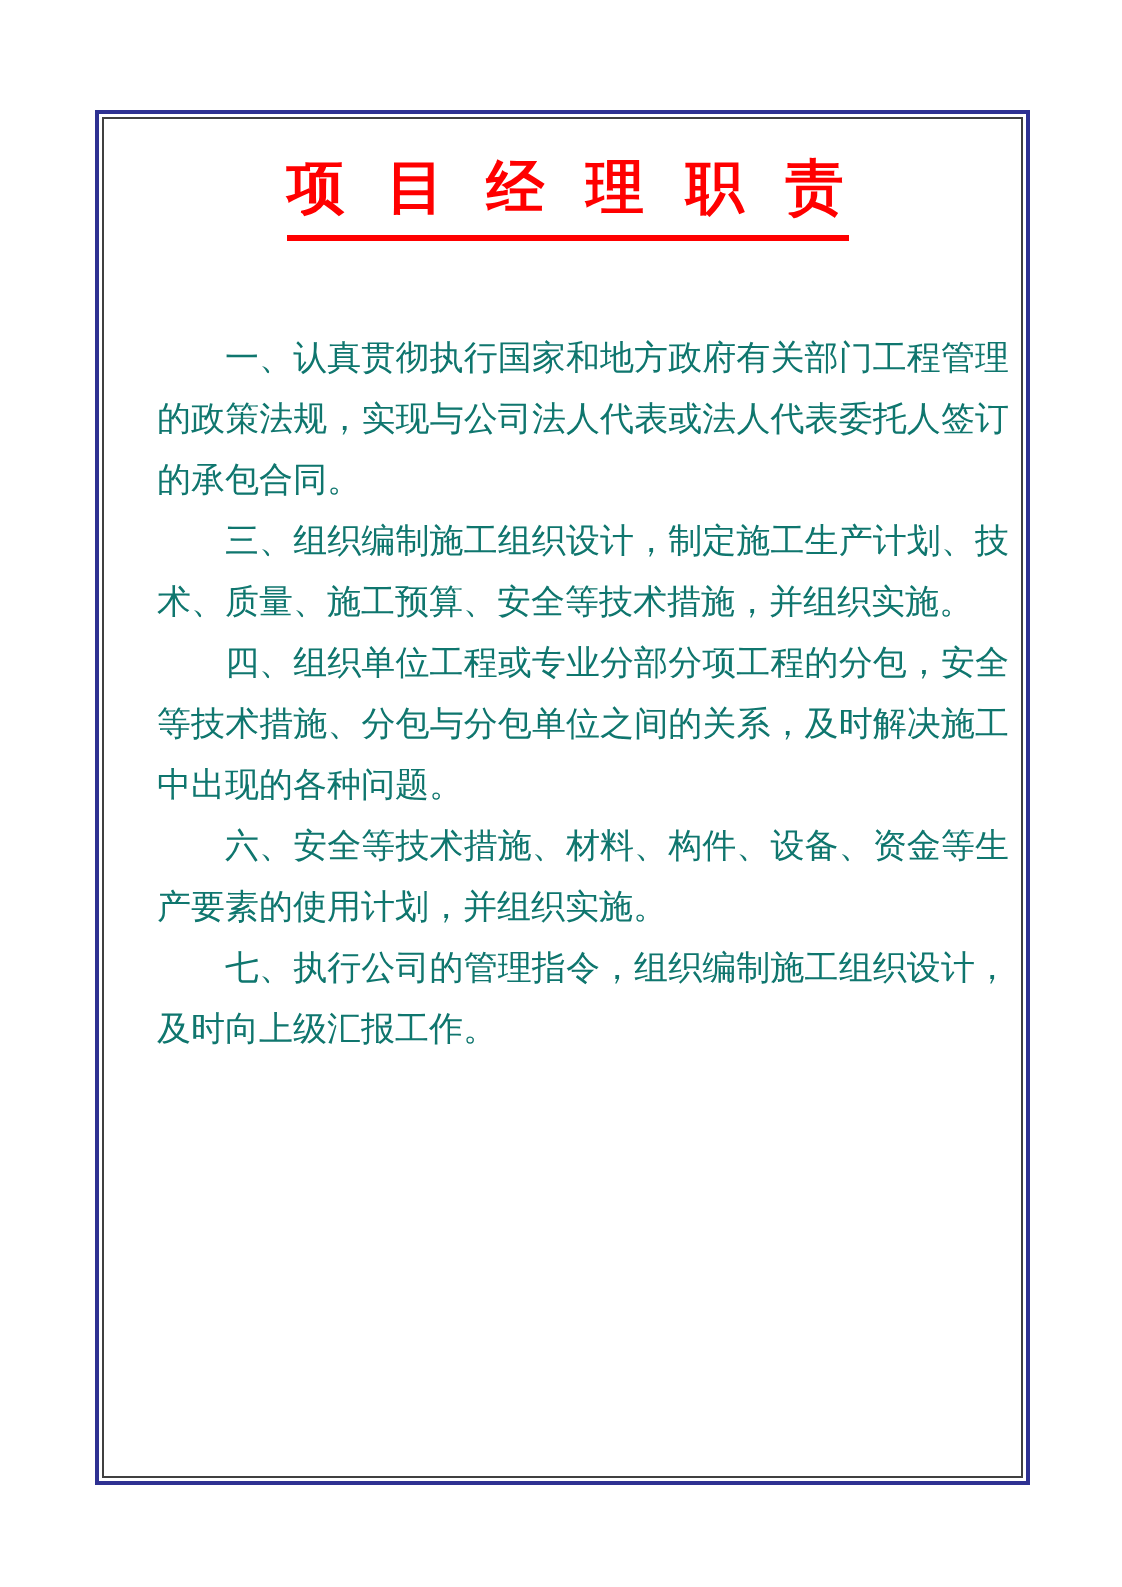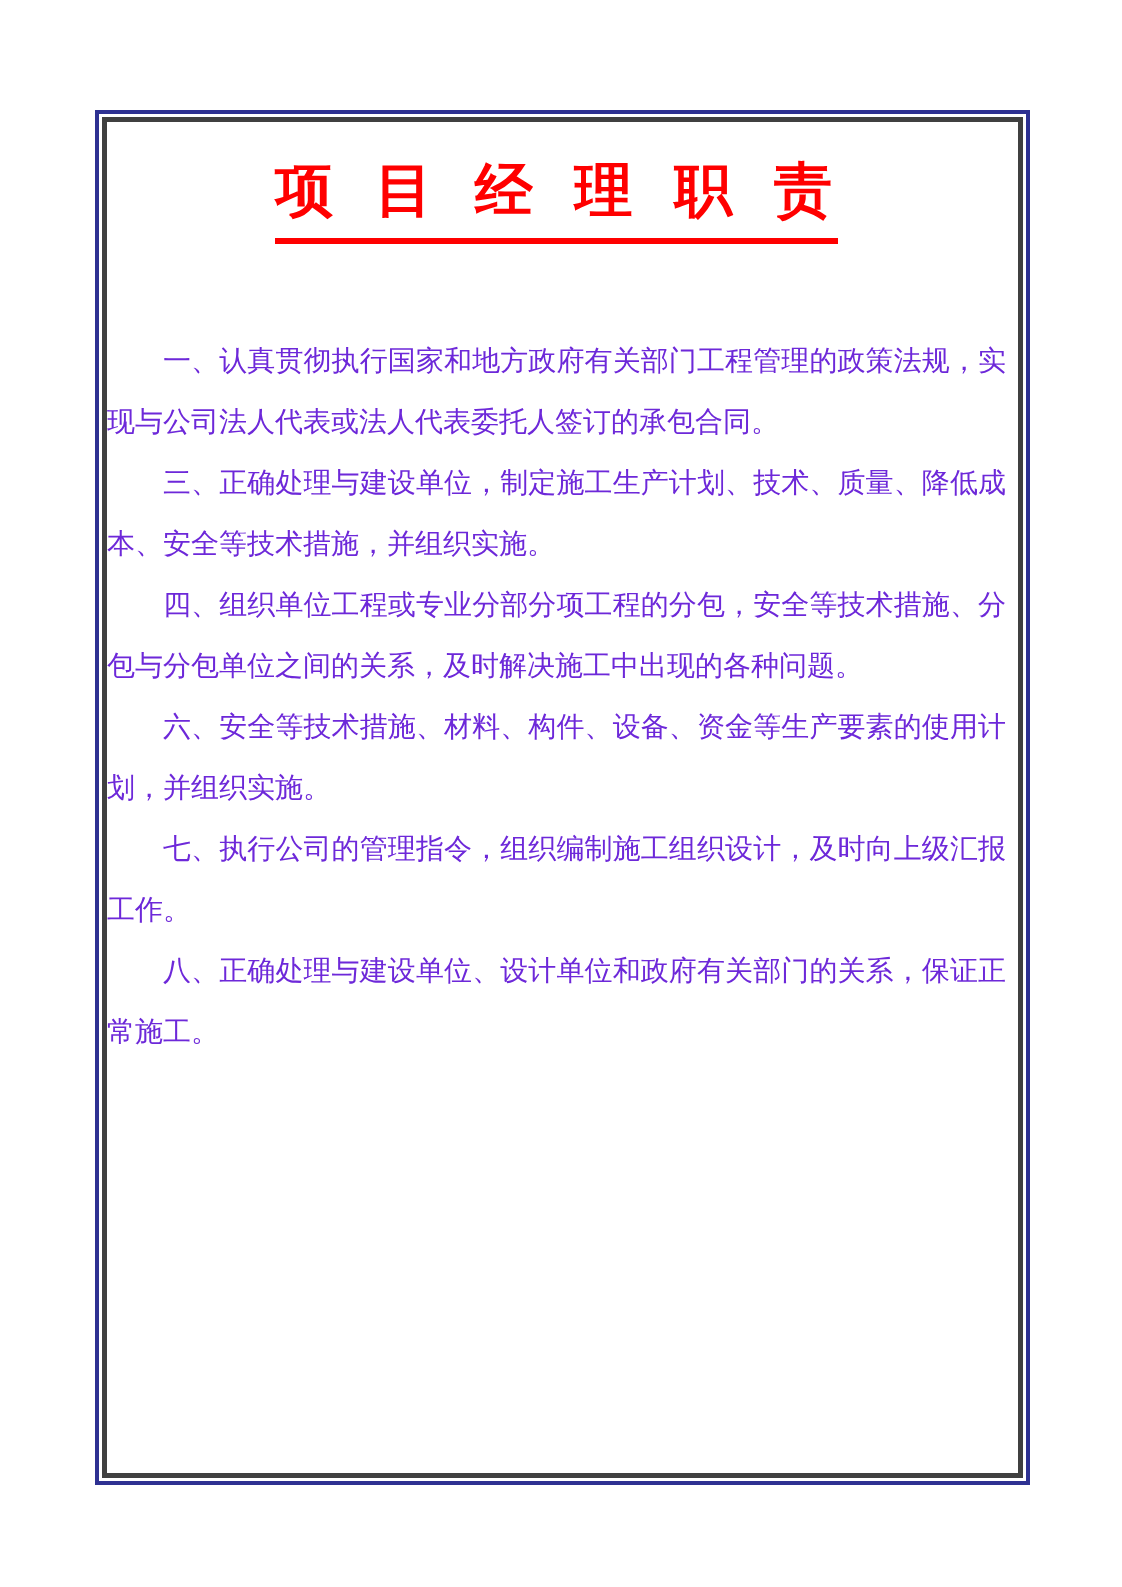--- a/index.html
+++ b/index.html
@@ -21,23 +21,23 @@
     top: 110px;
     right: 92px;
     bottom: 102px;
     border: 4px solid #2e3192;
     padding: 3px;
     box-sizing: border-box;
   }
   .frame-inner {
     width: 100%;
     height: 100%;
-    border: 5px solid #404040;
+    border: 2px solid #404040;
     box-sizing: border-box;
-    padding: 16px 12px 0 0;
+    padding: 16px 12px 0 23px;
     overflow: hidden;
   }
   .title-row {
     text-align: center;
     margin: 14px 0 0 0;
   }
   .title-underline {
     display: inline-block;
     border-bottom: 6px solid #ff0000;
     padding-bottom: 8px;
@@ -46,24 +46,25 @@
     display: inline-block;
     font-size: 58px;
     font-weight: bold;
     color: #ff0000;
     letter-spacing: 0.72em;
     margin-right: -0.62em;
     white-space: nowrap;
   }
   .doc-body {
     margin-top: 86px;
-    font-size: 28px;
+    font-size: 34px;
     line-height: 61px;
-    color: #6d28d9;
+    color: #0f766e;
     text-align: justify;
+    margin-left: 30px;
   }
   .doc-body p {
     margin: 0;
     text-indent: 2em;
   }
 </style>
 </head>
 <body>
 
 <div class="page">
@@ -71,22 +72,21 @@
     <div class="frame-inner">
 
       <div class="title-row">
         <span class="title-underline">
           <span class="title-text">项目经理职责</span>
         </span>
       </div>
 
       <div class="doc-body">
         <p>一、认真贯彻执行国家和地方政府有关部门工程管理的政策法规，实现与公司法人代表或法人代表委托人签订的承包合同。</p>
-        <p>三、正确处理与建设单位，制定施工生产计划、技术、质量、降低成本、安全等技术措施，并组织实施。</p>
+        <p>三、组织编制施工组织设计，制定施工生产计划、技术、质量、施工预算、安全等技术措施，并组织实施。</p>
         <p>四、组织单位工程或专业分部分项工程的分包，安全等技术措施、分包与分包单位之间的关系，及时解决施工中出现的各种问题。</p>
         <p>六、安全等技术措施、材料、构件、设备、资金等生产要素的使用计划，并组织实施。</p>
         <p>七、执行公司的管理指令，组织编制施工组织设计，及时向上级汇报工作。</p>
-        <p>八、正确处理与建设单位、设计单位和政府有关部门的关系，保证正常施工。</p>
       </div>
 
     </div>
   </div>
 </div>
 
 </body></html>

